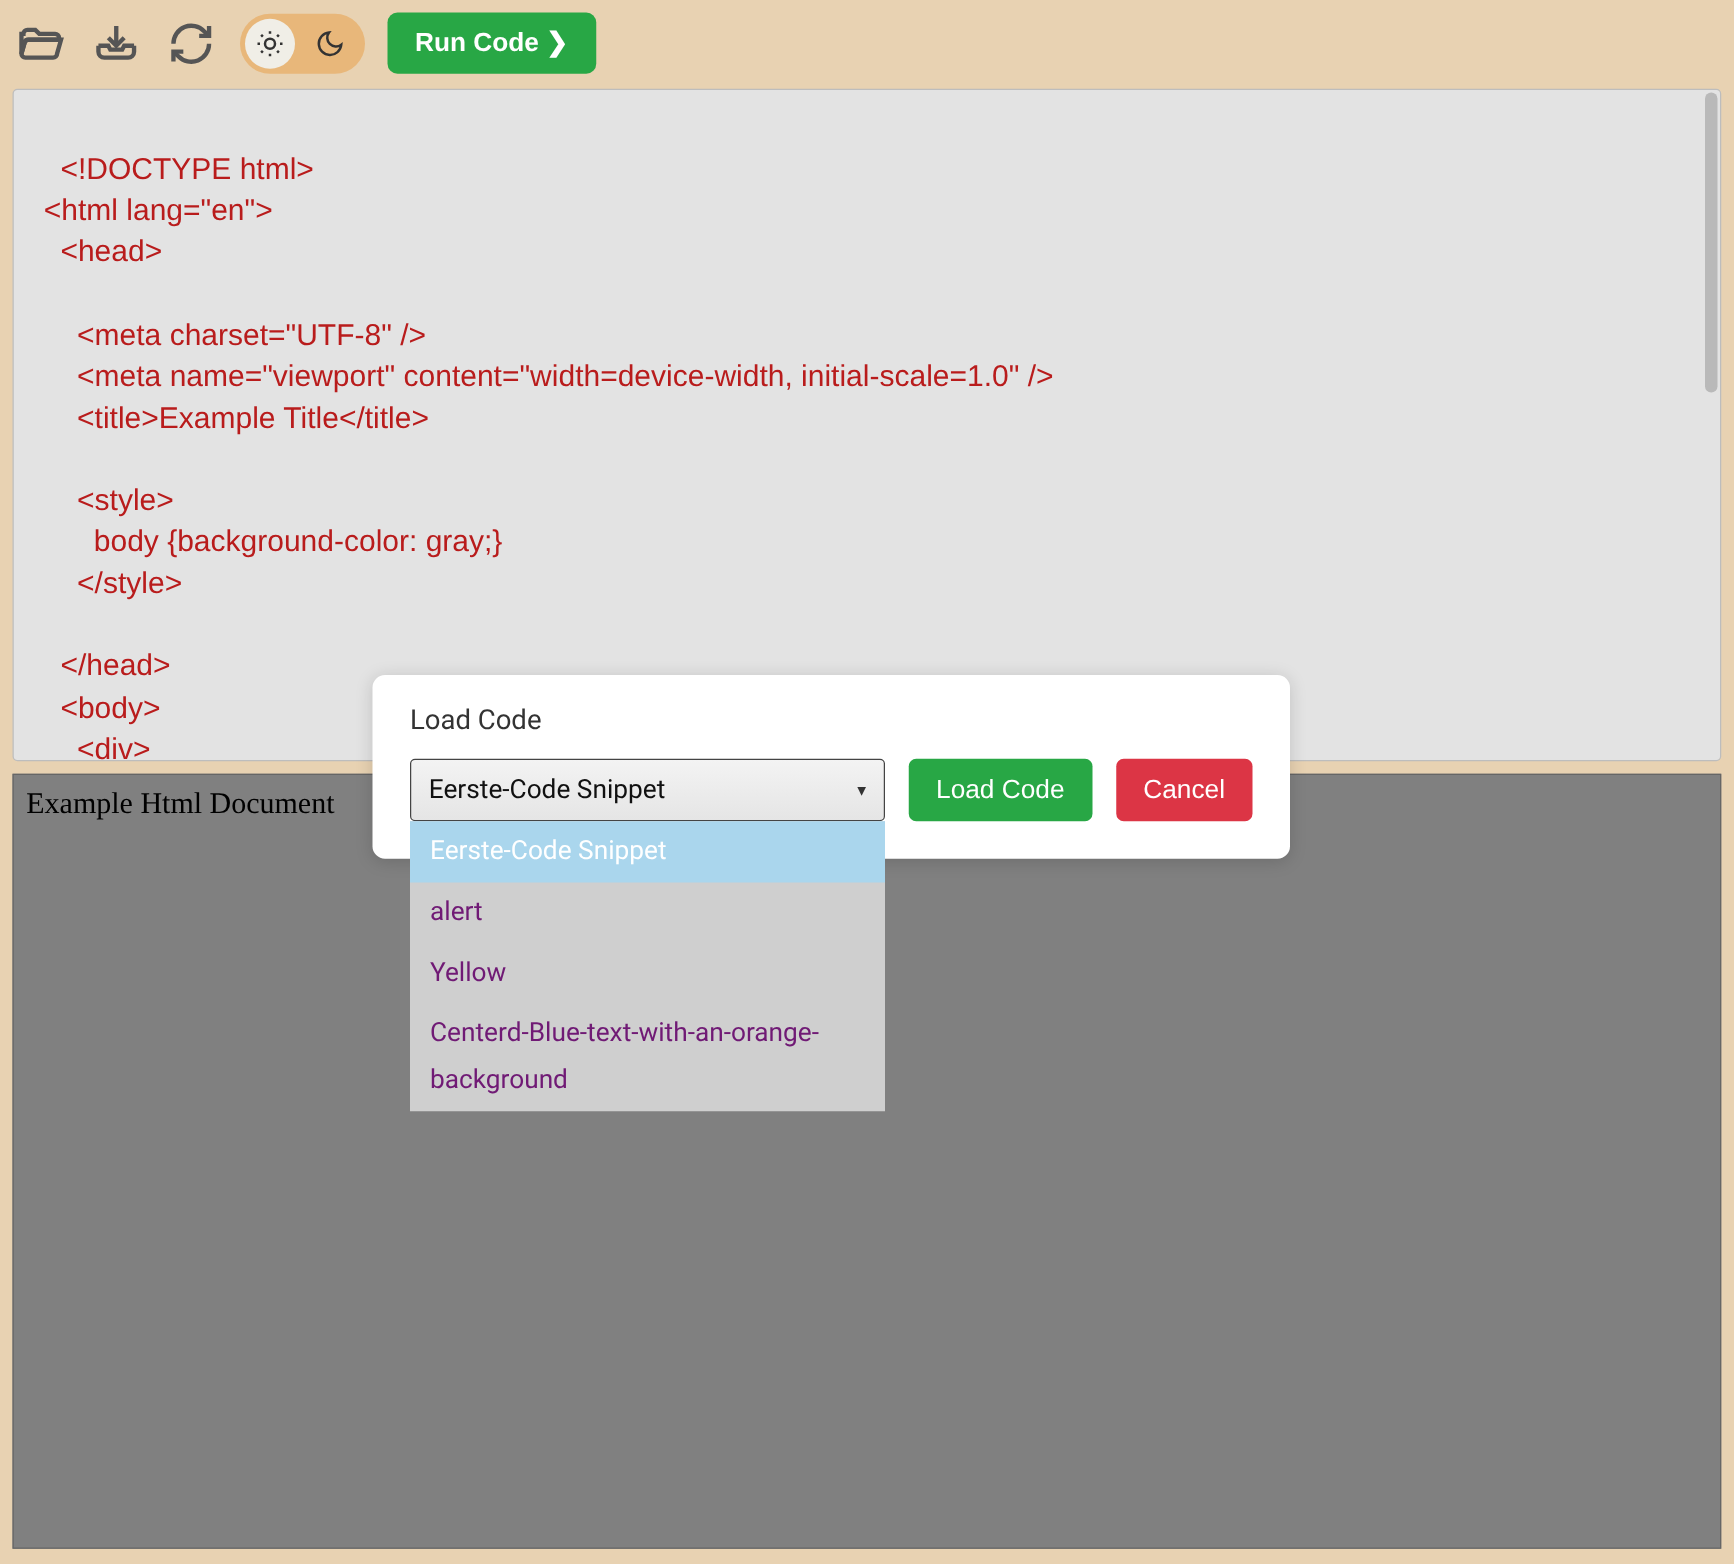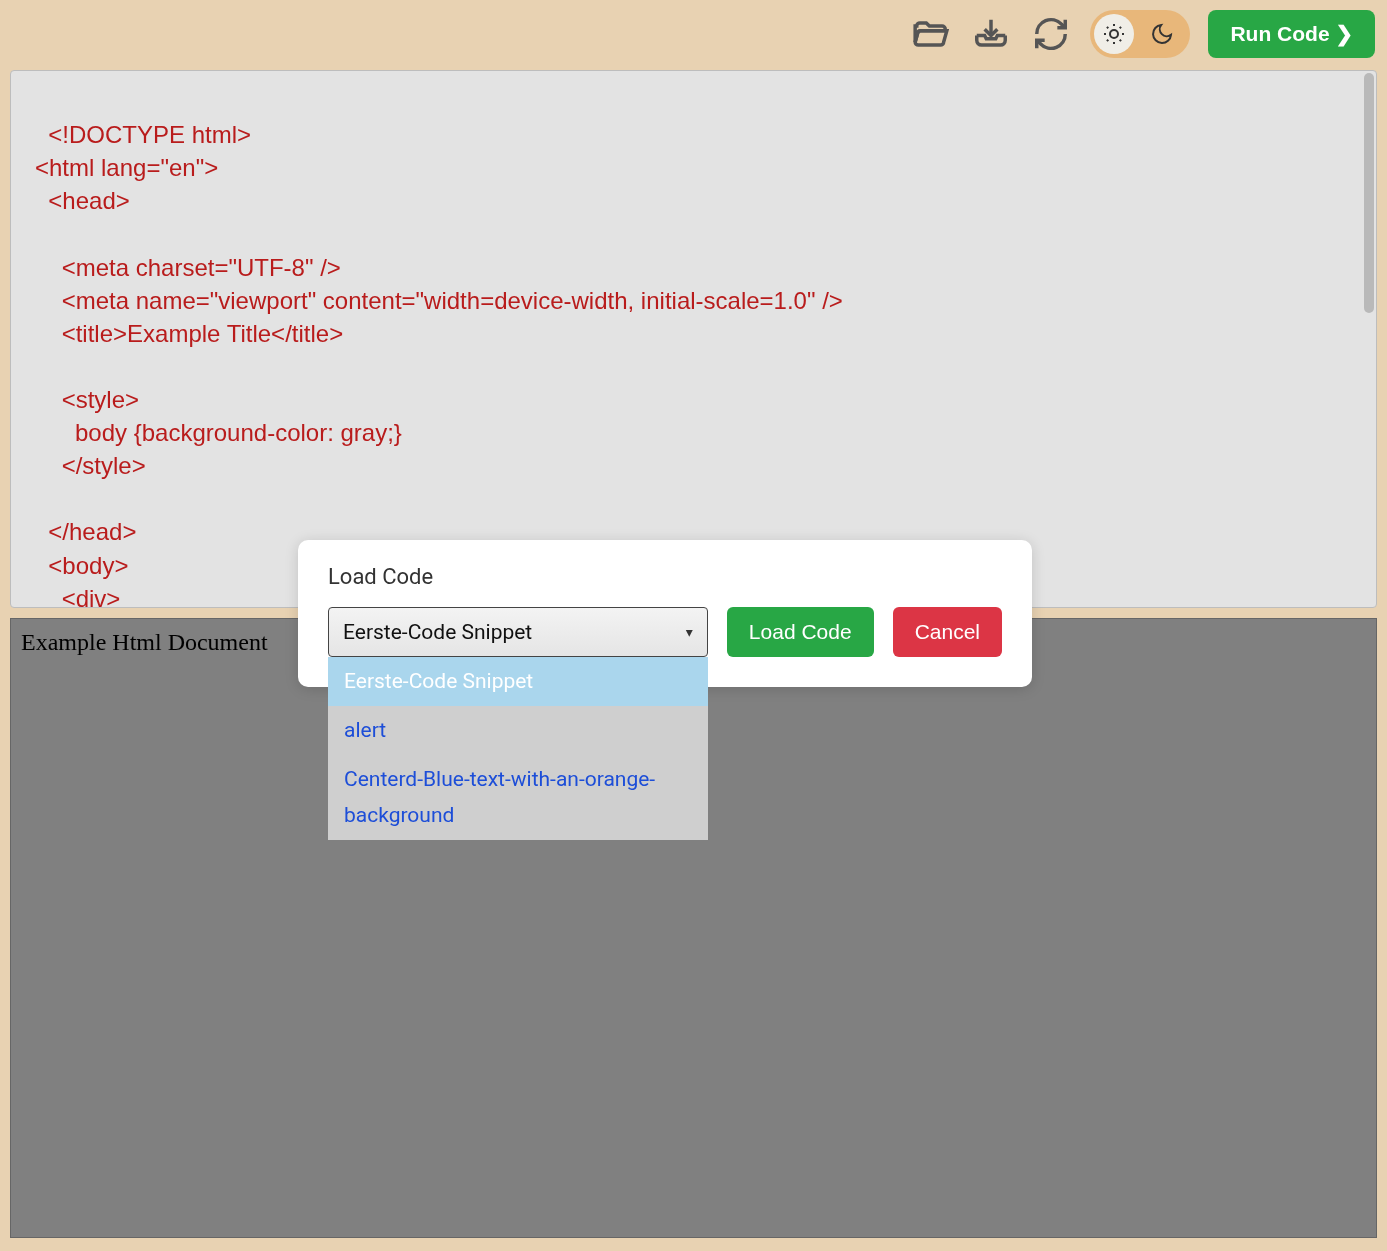--- a/index.html
+++ b/index.html
@@ -8,21 +8,20 @@
     background: #e8d2b2;
     width: 1387px;
     height: 1251px;
     overflow: hidden;
   }
   .toolbar {
     display: flex;
     align-items: center;
     gap: 18px;
     padding: 10px 12px 6px 12px;
-    justify-content: flex-end;
   }
   .icon-btn {
     width: 42px;
     height: 42px;
     display: flex;
     align-items: center;
     justify-content: center;
     cursor: pointer;
     color: #5a5a5a;
   }
@@ -149,21 +148,21 @@
     position: absolute;
     top: 50px;
     left: 0;
     width: 100%;
     background: #cfcfcf;
     z-index: 20;
   }
   .dropdown-item {
     padding: 6px 16px;
     font-size: 21px;
-    color: #1d4ed8;
+    color: #701a75;
     cursor: pointer;
     line-height: 1.75;
   }
   .dropdown-item.selected {
     background: #aad6ed;
     color: #fff;
   }
   .btn {
     border: none;
     border-radius: 6px;
@@ -247,19 +246,20 @@
   <div class="modal-title">Load Code</div>
   <div class="modal-row">
     <div class="select-box">
       <div class="select-display">
         <span>Eerste-Code Snippet</span>
         <span class="chev">▾</span>
       </div>
       <div class="dropdown-list">
         <div class="dropdown-item selected">Eerste-Code Snippet</div>
         <div class="dropdown-item">alert</div>
+        <div class="dropdown-item">Yellow</div>
         <div class="dropdown-item">Centerd-Blue-text-with-an-orange-background</div>
       </div>
     </div>
     <button class="btn btn-load">Load Code</button>
     <button class="btn btn-cancel">Cancel</button>
   </div>
 </div>
 
 </body></html>

